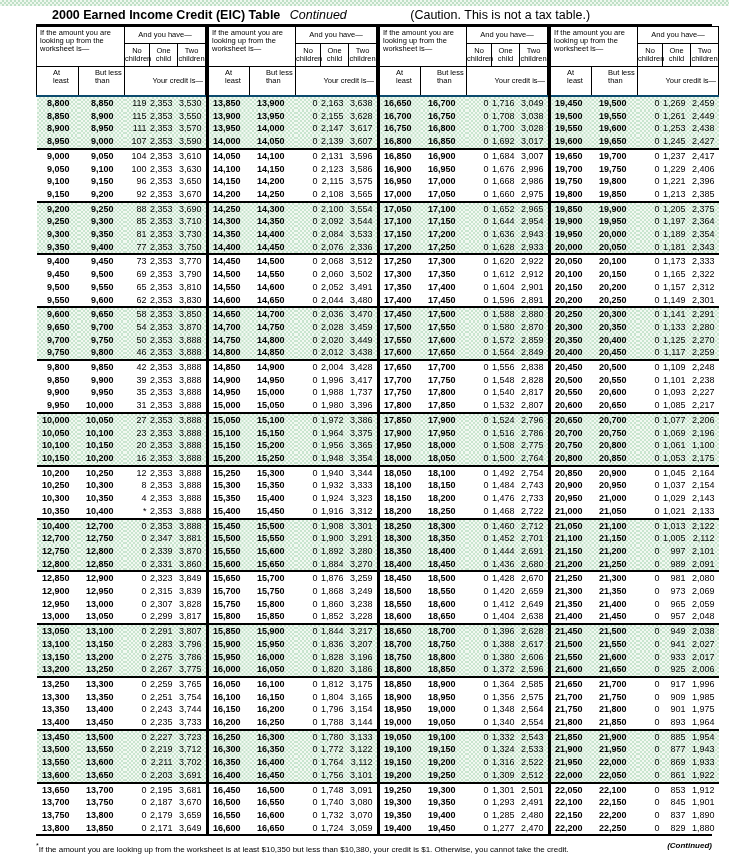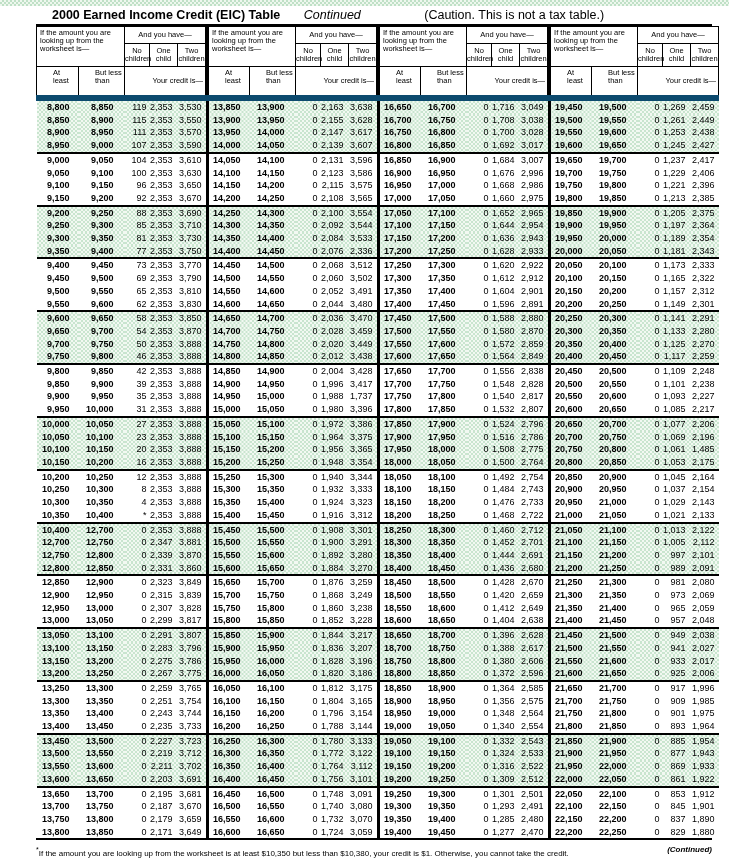--- a/index.html
+++ b/index.html
@@ -1,33 +1,33 @@
 <!DOCTYPE html>
 <html><head>
 <meta charset="utf-8">
 <style>
   html,body{margin:0;padding:0;background:#fff;}
   body{width:729px;height:863px;font-family:"Liberation Sans",sans-serif;color:#000;overflow:hidden;}
   .top-strip{width:729px;height:6px;
     background:repeating-conic-gradient(#bfe0c6 0% 25%,#eef7ee 0% 50%) 0 0 / 4px 4px;}
   .titlebar{margin:2px 17px 0 36px;font-size:12.5px;line-height:15px;white-space:nowrap;}
   .t-main{font-weight:bold;margin-left:16px;}
-  .t-cont{font-style:italic;margin-left:20px;}
+  .t-cont{font-style:italic;margin-left:6px;}
   .t-caution{margin-left:60px;}
   .t-caution b{font-weight:normal;}
   .tablewrap{margin:1px 17px 0 36px;display:flex;border-top:2px solid #000;border-bottom:2px solid #000;}
   table.group{border-collapse:collapse;table-layout:fixed;width:169px;}
   table.group.sep{border-left:3px solid #000;}
   thead td{border:1px solid #000;font-size:7.5px;line-height:8px;padding:1px 2px;vertical-align:top;}
   td.lookup{width:86px;text-align:left;padding:2px 3px;}
   td.andyou{text-align:center;height:14px;vertical-align:middle;}
   td.child{text-align:center;vertical-align:middle;height:22px;padding:0;}
   td.atleast,td.butless{height:24px;vertical-align:top;padding:2px 2px;}
   td.credit{text-align:right;vertical-align:middle;}
-  thead tr:last-child td{border-bottom:6px solid #0c4a6e;padding-left:16px;}
+  thead tr:last-child td{border-bottom:2px solid #0c4a6e;padding-left:16px;}
   tbody td{font-size:9px;line-height:12.7px;height:12.7px;padding:0;text-align:right;white-space:nowrap;overflow:hidden;}
   tbody td.amt{font-weight:bold;}
   tbody td.c0{padding-right:9px;}
   tbody td.c1{padding-right:11px;}
   tbody td.c2{padding-right:3px;}
   tbody td.c3{padding-right:5px;}
   tbody td.c4{padding-right:4px;}
   tbody tr.shaded td{background:repeating-conic-gradient(#c9e5cf 0% 25%,#f2f9f2 0% 50%) 0 0 / 4px 4px;}
   tbody tr.bandstart td{border-top:2px solid #000;}
   .footnote{margin:5px 17px 0 36px;font-size:8px;line-height:10px;display:flex;justify-content:space-between;}
@@ -1515,21 +1515,21 @@
           <td class="amt c1">20,750</td>
           <td class="c2">0</td>
           <td class="c3">1,069</td>
           <td class="c4">2,196</td>
         </tr>
         <tr class="shaded">
           <td class="amt c0">20,750</td>
           <td class="amt c1">20,800</td>
           <td class="c2">0</td>
           <td class="c3">1,061</td>
-          <td class="c4">1,485</td>
+          <td class="c4">1,100</td>
         </tr>
         <tr class="shaded">
           <td class="amt c0">20,800</td>
           <td class="amt c1">20,850</td>
           <td class="c2">0</td>
           <td class="c3">1,053</td>
           <td class="c4">2,175</td>
         </tr>
         <tr class="bandstart">
           <td class="amt c0">20,850</td>

